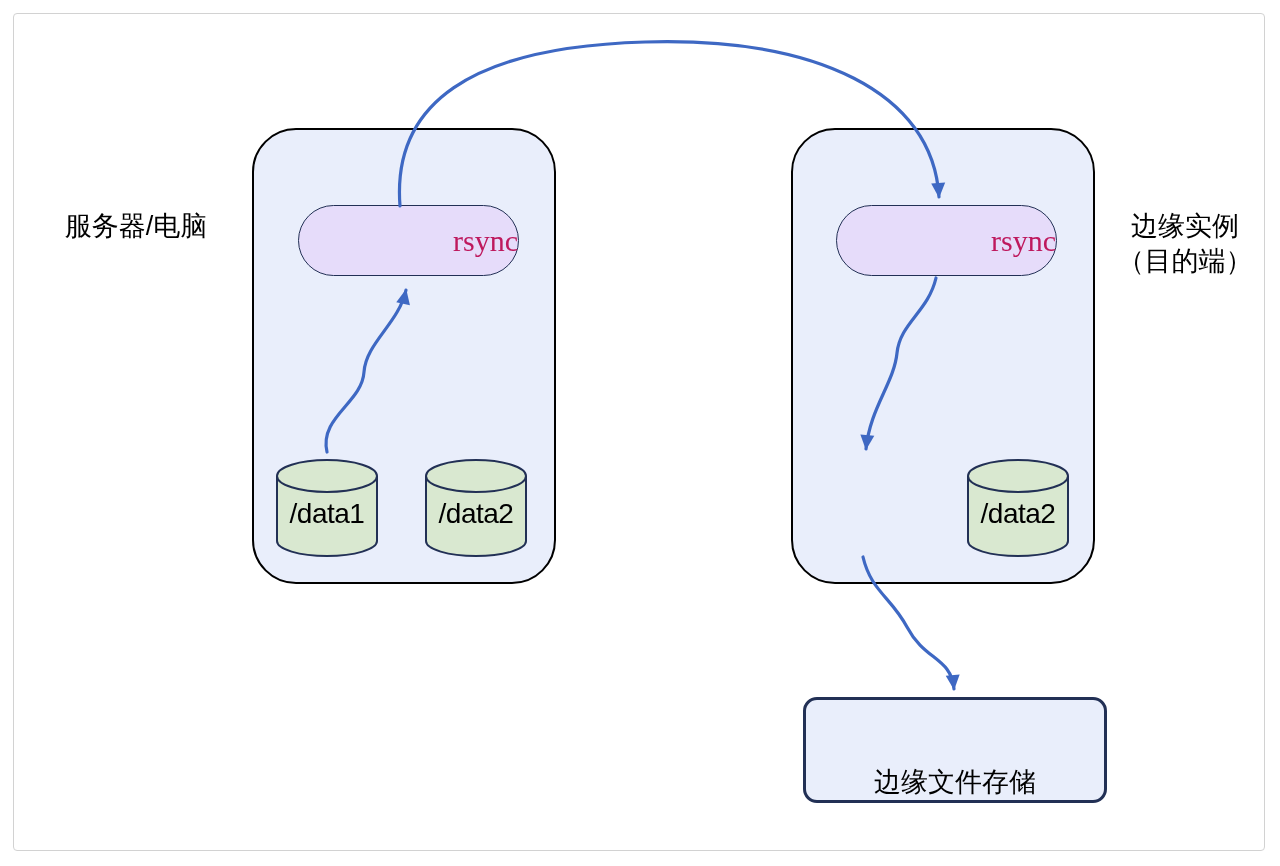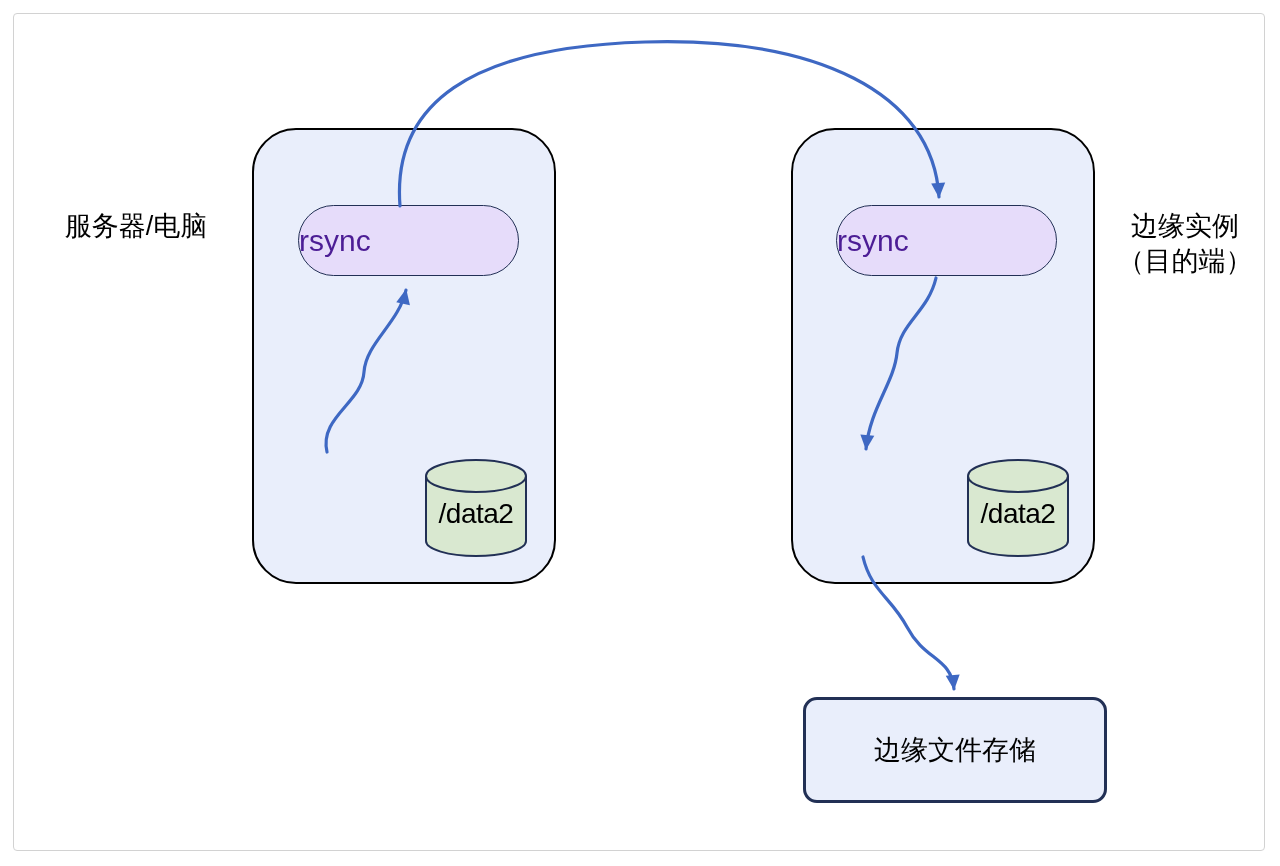--- a/index.html
+++ b/index.html
@@ -34,22 +34,22 @@
   .host-box.left  { left: 252px; }
   .host-box.right { left: 791px; }
   .process-pill {
     position: absolute;
     width: 221px; height: 71px;
     top: 205px;
     background: #e6dcfa;
     border: 1.6px solid #223055;
     border-radius: 36px;
     box-sizing: border-box;
-    display: flex; align-items: center; justify-content: flex-start;
-    font-size: 30px; color: #4c1d95;
+    display: flex; align-items: center; justify-content: flex-end;
+    font-size: 30px; color: #be185d; font-family: Liberation Serif, serif;
   }
   .process-pill.left  { left: 298px; }
   .process-pill.right { left: 836px; }
   .cylinder {
     position: absolute;
     width: 104px; height: 100px;
     top: 458px;
   }
   .cylinder svg { position: absolute; left: 0; top: 0; }
   .cylinder .cyl-label {
@@ -65,21 +65,21 @@
   .cyl-nasdir { left: 811px; }
   .cyl-data2r { left: 966px; }
   .storage-box {
     position: absolute;
     left: 803px; top: 697px;
     width: 304px; height: 106px;
     background: #e9eefb;
     border: 3px solid #223055;
     border-radius: 14px;
     box-sizing: border-box;
-    display: flex; align-items: center; justify-content: center;
+    display: flex; align-items: flex-end; justify-content: center;
     font-size: 27px; font-weight: 500; color: #000000;
   }
   .side-label {
     position: absolute;
     top: 209px; width: 220px;
     text-align: center;
     font-size: 27px; line-height: 35px;
     color: #000000;
     white-space: nowrap;
   }
@@ -99,20 +99,27 @@
   <div class="frame"></div>
 
   <div class="host-box left"></div>
   <div class="side-label left">
     <div>服务器/电脑</div>
   </div>
   <div class="process-pill left">
     <span>rsync</span>
   </div>
 
+  <div class="cylinder cyl-data1">
+    <svg width="104" height="100" viewBox="0 0 104 100">
+      <path d="M2 18 L2 83 A50 15 0 0 0 102 83 L102 18" fill="#d9e8d0" stroke="#223055" stroke-width="2"></path>
+      <ellipse cx="52" cy="18" rx="50" ry="16" fill="#d9e8d0" stroke="#223055" stroke-width="2"></ellipse>
+    </svg>
+    <div class="cyl-label">/data1</div>
+  </div>
 
   <div class="cylinder cyl-data2l">
     <svg width="104" height="100" viewBox="0 0 104 100">
       <path d="M2 18 L2 83 A50 15 0 0 0 102 83 L102 18" fill="#d9e8d0" stroke="#223055" stroke-width="2"></path>
       <ellipse cx="52" cy="18" rx="50" ry="16" fill="#d9e8d0" stroke="#223055" stroke-width="2"></ellipse>
     </svg>
     <div class="cyl-label">/data2</div>
   </div>
 
   <div class="host-box right"></div>

